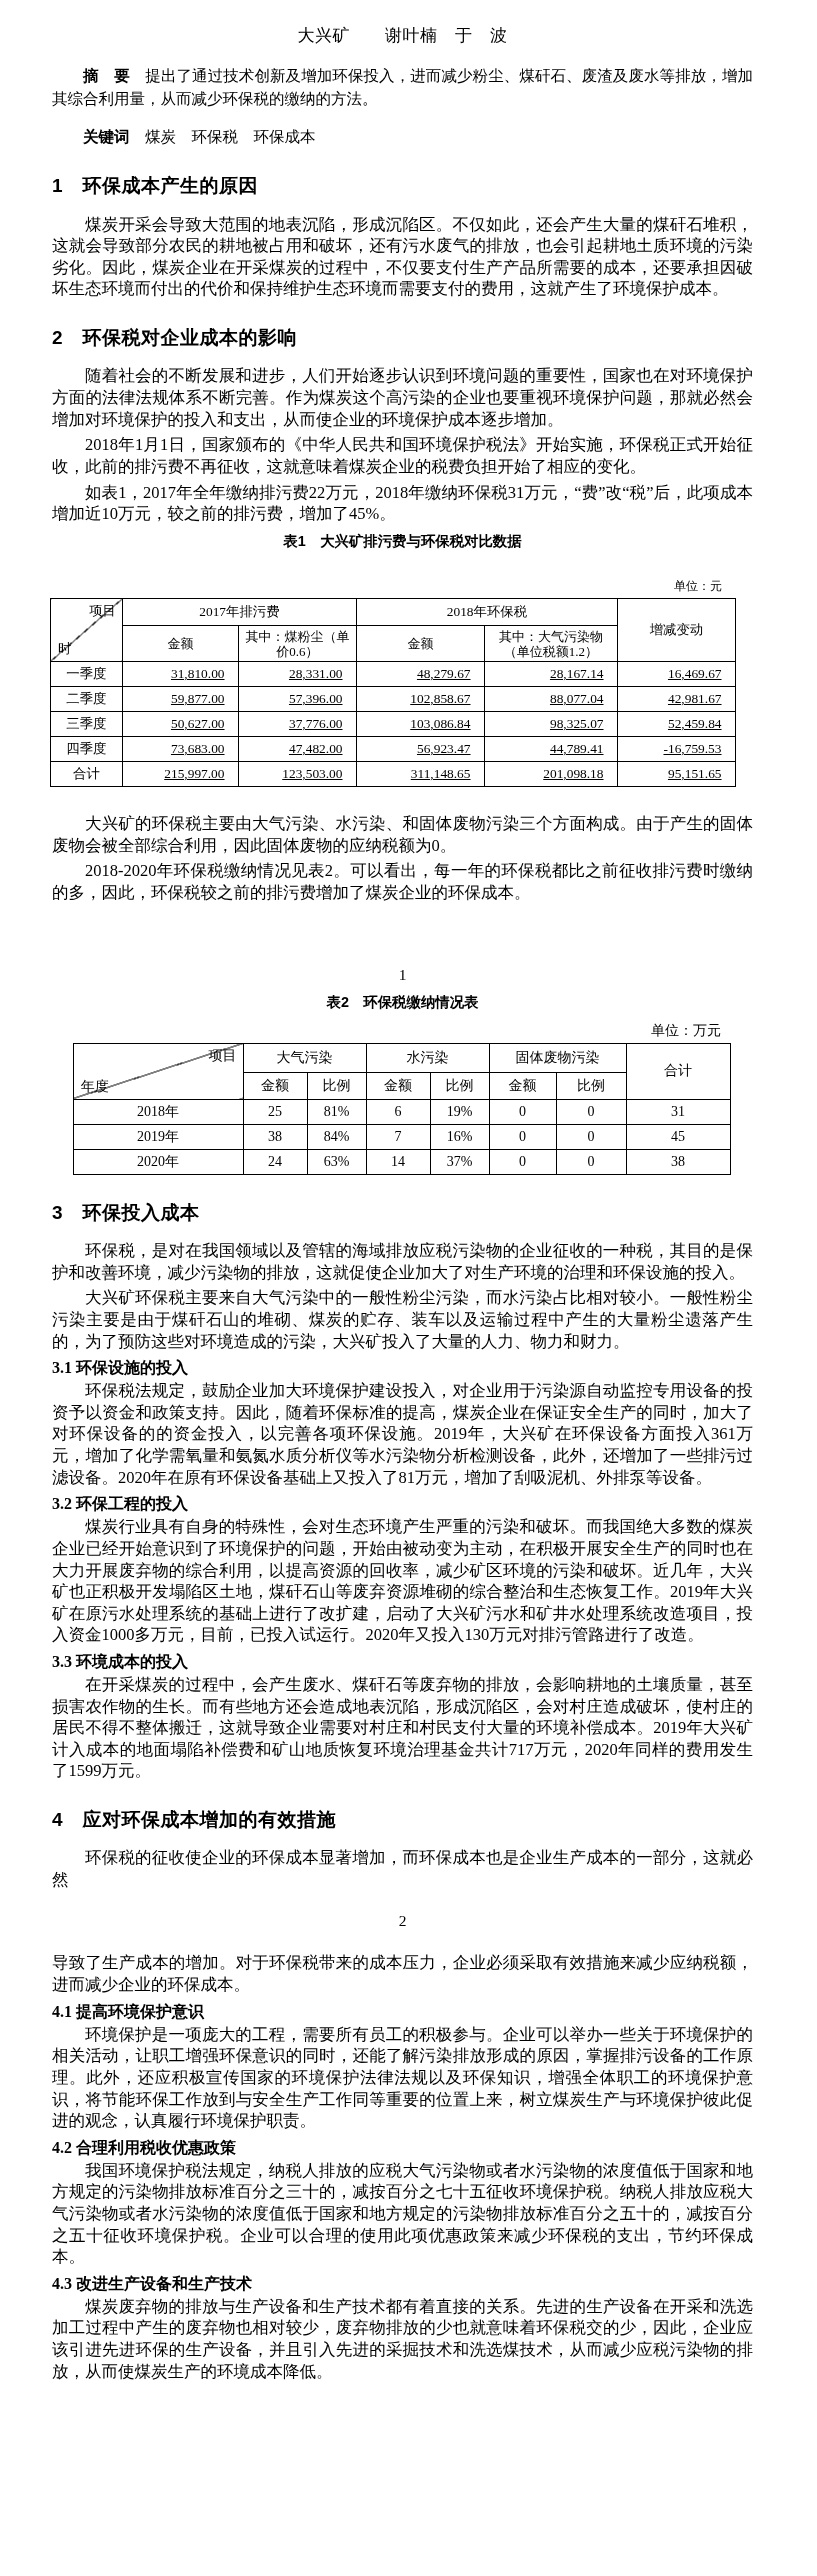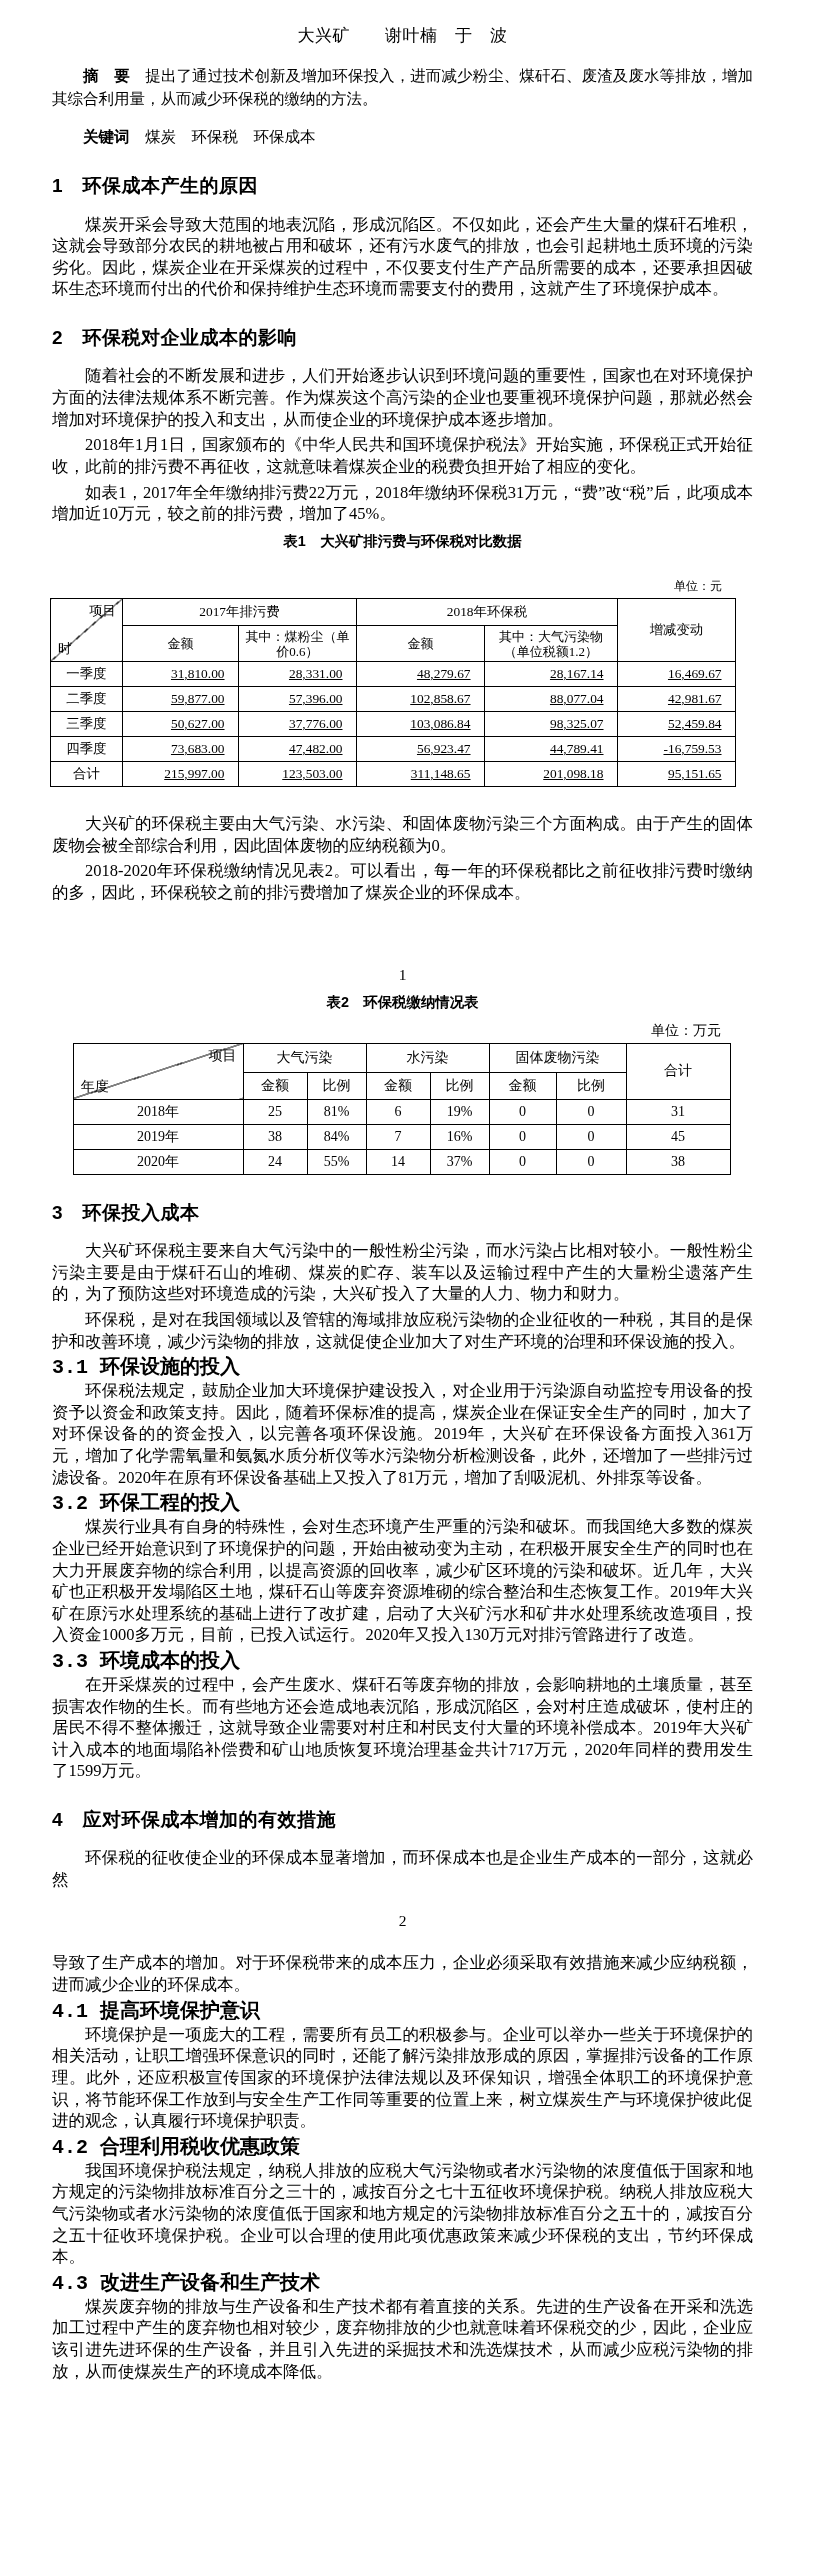--- a/index.html
+++ b/index.html
@@ -15,22 +15,22 @@
   }
   .authors{text-align:center;font-size:17px;margin-top:24px;letter-spacing:0.5px;}
   .abstract{margin-top:16.5px;font-size:15.5px;line-height:23px;text-align:justify;text-indent:2em;}
   .kwline{font-size:15.5px;line-height:23px;text-indent:2em;margin-top:1px;}
   .blabel{font-family:"Liberation Sans","DejaVu Sans",sans-serif;font-weight:bold;}
   h2.sec{
     font-family:"Liberation Sans","DejaVu Sans",sans-serif;font-weight:bold;
     font-size:19px;line-height:24px;margin:26px 0 15.5px 0;letter-spacing:0.5px;
   }
   h3.sub{
-    font-family:Liberation Mono, monospace;font-weight:bold;
-    font-size:20px;line-height:23px;margin:4.1px 0 1px 0;
+    font-family:Liberation Serif, serif;font-weight:bold;
+    font-size:16px;line-height:23px;margin:4.1px 0 1px 0;
   }
   p.body{font-size:16.5px;line-height:21.6px;text-align:justify;text-indent:2em;margin:0 0 4.1px 0;}
   p.noindent{text-indent:0;}
   .pgnum{text-align:center;font-size:15.5px;line-height:20.6px;}
   .pgnum-1{margin:62px 0 7.2px 0;}
   .pgnum-2{margin:20.6px 0 20.6px 0;}
   .tbl-caption{
     text-align:center;font-family:"Liberation Sans","DejaVu Sans",sans-serif;
     font-weight:bold;font-size:14.4px;margin:7.2px 0 0 0;
   }
@@ -204,33 +204,33 @@
         <td>84%</td>
         <td>7</td>
         <td>16%</td>
         <td>0</td>
         <td>0</td>
         <td>45</td>
       </tr>
       <tr>
         <td>2020年</td>
         <td>24</td>
-        <td>55%</td>
+        <td>63%</td>
         <td>14</td>
         <td>37%</td>
         <td>0</td>
         <td>0</td>
         <td>38</td>
       </tr>
     </tbody>
       </table>
 
     <h2 class="sec" style="">3　环保投入成本</h2>
+    <p class="body">环保税，是对在我国领域以及管辖的海域排放应税污染物的企业征收的一种税，其目的是保护和改善环境，减少污染物的排放，这就促使企业加大了对生产环境的治理和环保设施的投入。</p>
     <p class="body">大兴矿环保税主要来自大气污染中的一般性粉尘污染，而水污染占比相对较小。一般性粉尘污染主要是由于煤矸石山的堆砌、煤炭的贮存、装车以及运输过程中产生的大量粉尘遗落产生的，为了预防这些对环境造成的污染，大兴矿投入了大量的人力、物力和财力。</p>
-    <p class="body">环保税，是对在我国领域以及管辖的海域排放应税污染物的企业征收的一种税，其目的是保护和改善环境，减少污染物的排放，这就促使企业加大了对生产环境的治理和环保设施的投入。</p>
     <h3 class="sub">3.1 环保设施的投入</h3>
     <p class="body">环保税法规定，鼓励企业加大环境保护建设投入，对企业用于污染源自动监控专用设备的投资予以资金和政策支持。因此，随着环保标准的提高，煤炭企业在保证安全生产的同时，加大了对环保设备的的资金投入，以完善各项环保设施。2019年，大兴矿在环保设备方面投入361万元，增加了化学需氧量和氨氮水质分析仪等水污染物分析检测设备，此外，还增加了一些排污过滤设备。2020年在原有环保设备基础上又投入了81万元，增加了刮吸泥机、外排泵等设备。</p>
     <h3 class="sub">3.2 环保工程的投入</h3>
     <p class="body">煤炭行业具有自身的特殊性，会对生态环境产生严重的污染和破坏。而我国绝大多数的煤炭企业已经开始意识到了环境保护的问题，开始由被动变为主动，在积极开展安全生产的同时也在大力开展废弃物的综合利用，以提高资源的回收率，减少矿区环境的污染和破坏。近几年，大兴矿也正积极开发塌陷区土地，煤矸石山等废弃资源堆砌的综合整治和生态恢复工作。2019年大兴矿在原污水处理系统的基础上进行了改扩建，启动了大兴矿污水和矿井水处理系统改造项目，投入资金1000多万元，目前，已投入试运行。2020年又投入130万元对排污管路进行了改造。</p>
     <h3 class="sub">3.3 环境成本的投入</h3>
     <p class="body">在开采煤炭的过程中，会产生废水、煤矸石等废弃物的排放，会影响耕地的土壤质量，甚至损害农作物的生长。而有些地方还会造成地表沉陷，形成沉陷区，会对村庄造成破坏，使村庄的居民不得不整体搬迁，这就导致企业需要对村庄和村民支付大量的环境补偿成本。2019年大兴矿计入成本的地面塌陷补偿费和矿山地质恢复环境治理基金共计717万元，2020年同样的费用发生了1599万元。</p>
 
     <h2 class="sec">4　应对环保成本增加的有效措施</h2>
     <p class="body" style="margin-bottom:0;">环保税的征收使企业的环保成本显著增加，而环保成本也是企业生产成本的一部分，这就必然</p>
     <div class="pgnum pgnum-2">2</div>

